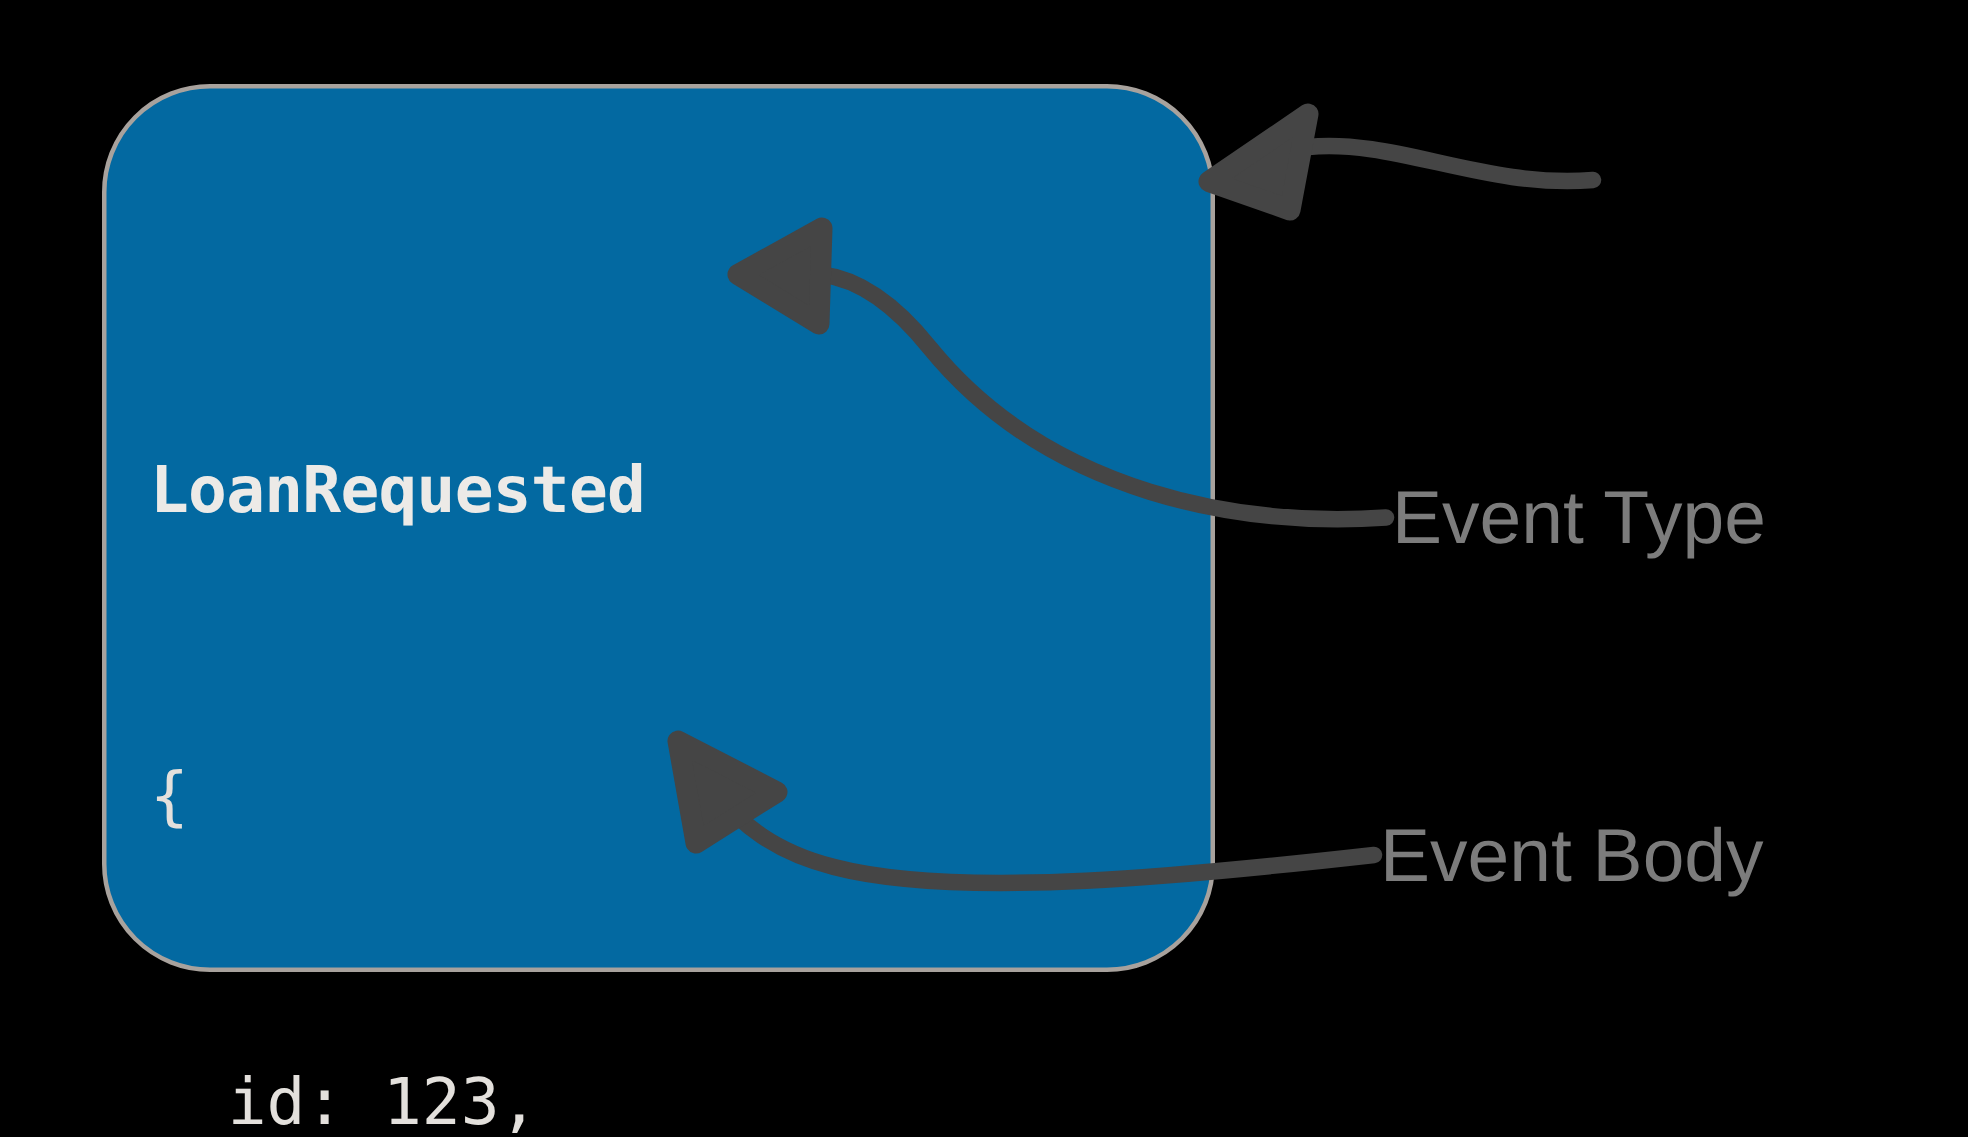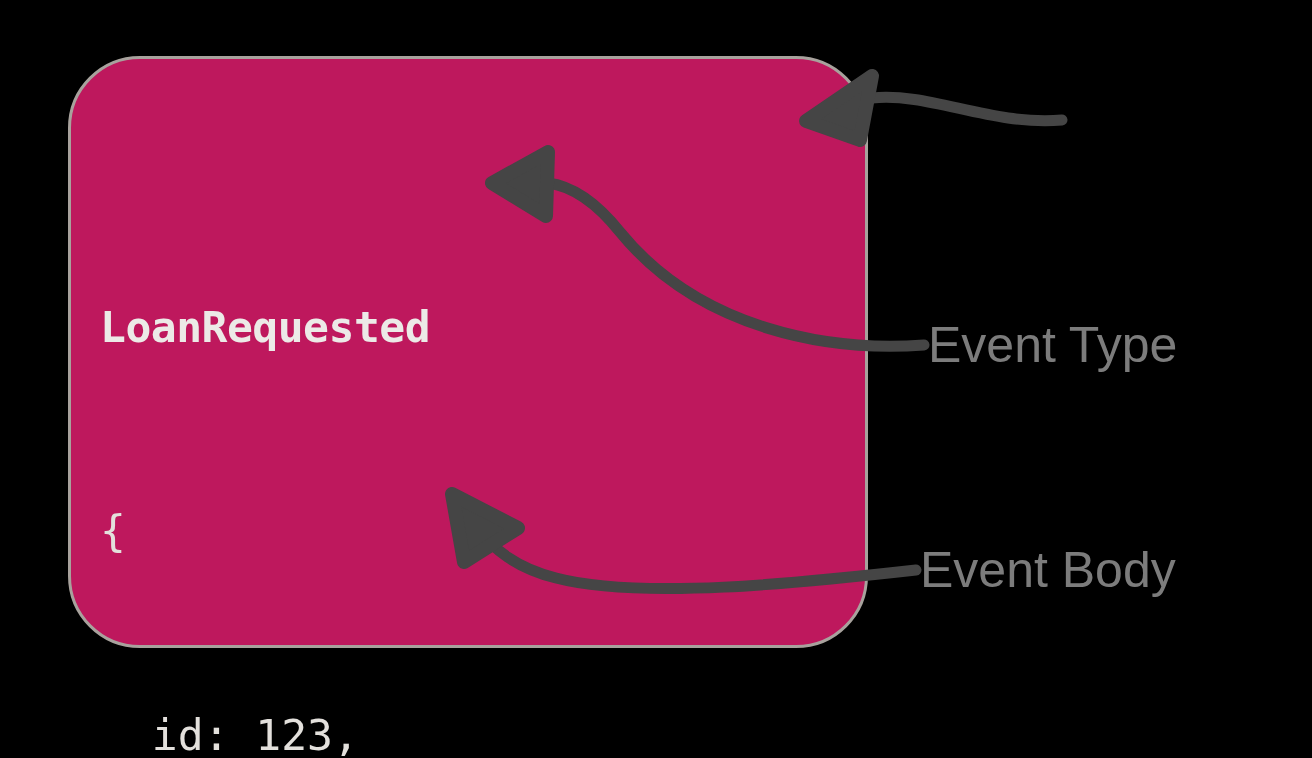--- a/index.html
+++ b/index.html
@@ -19,24 +19,24 @@
     width: 1312px;
     height: 758px;
     background: #000000;
   }
 
   
   .event-card {
     position: absolute;
     left: 68px;
     top: 56px;
-    width: 800px;
+    width: 742px;
     height: 592px;
     box-sizing: border-box;
-    background: #be185d;
+    background: #0369a1;
     border: 3px solid #a8a29d;
     border-radius: 72px;
     z-index: 1;
   }
 
   .code-block {
     position: absolute;
     left: 29px;
     top: 98px;
     font-family: "DejaVu Sans Mono", "Liberation Mono", monospace;

